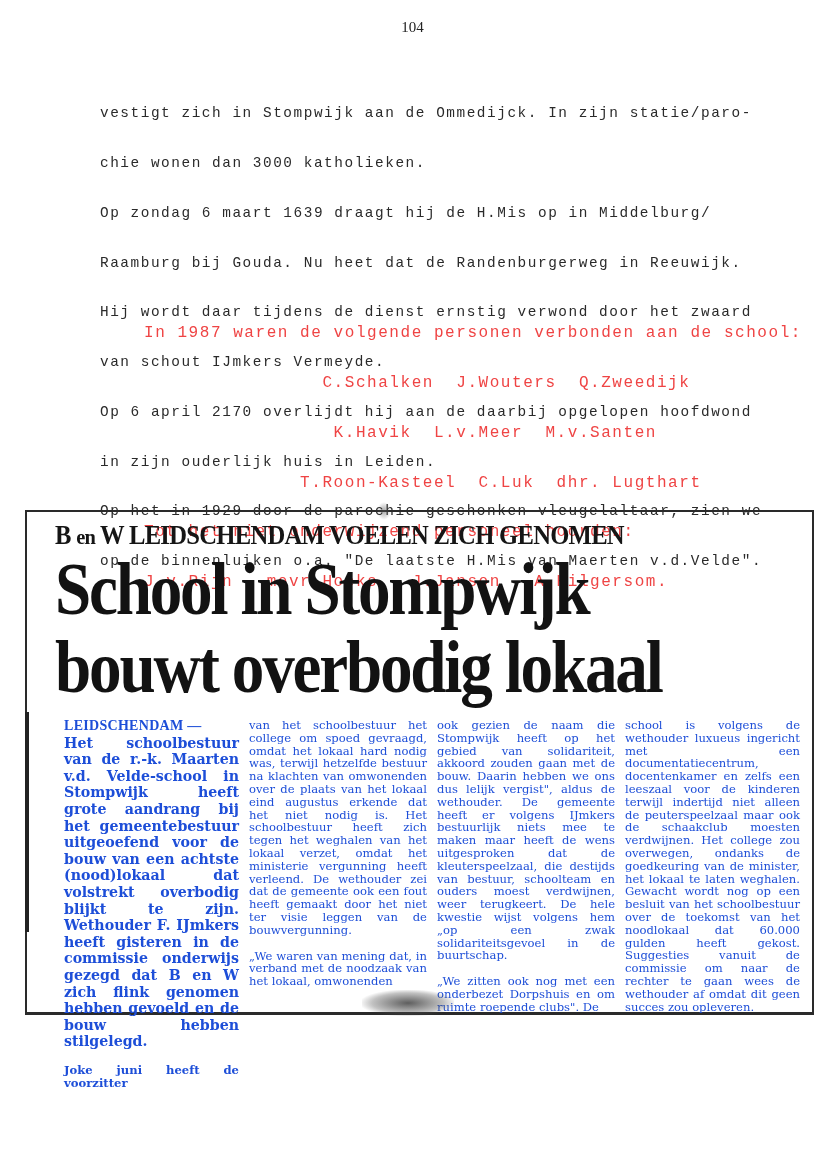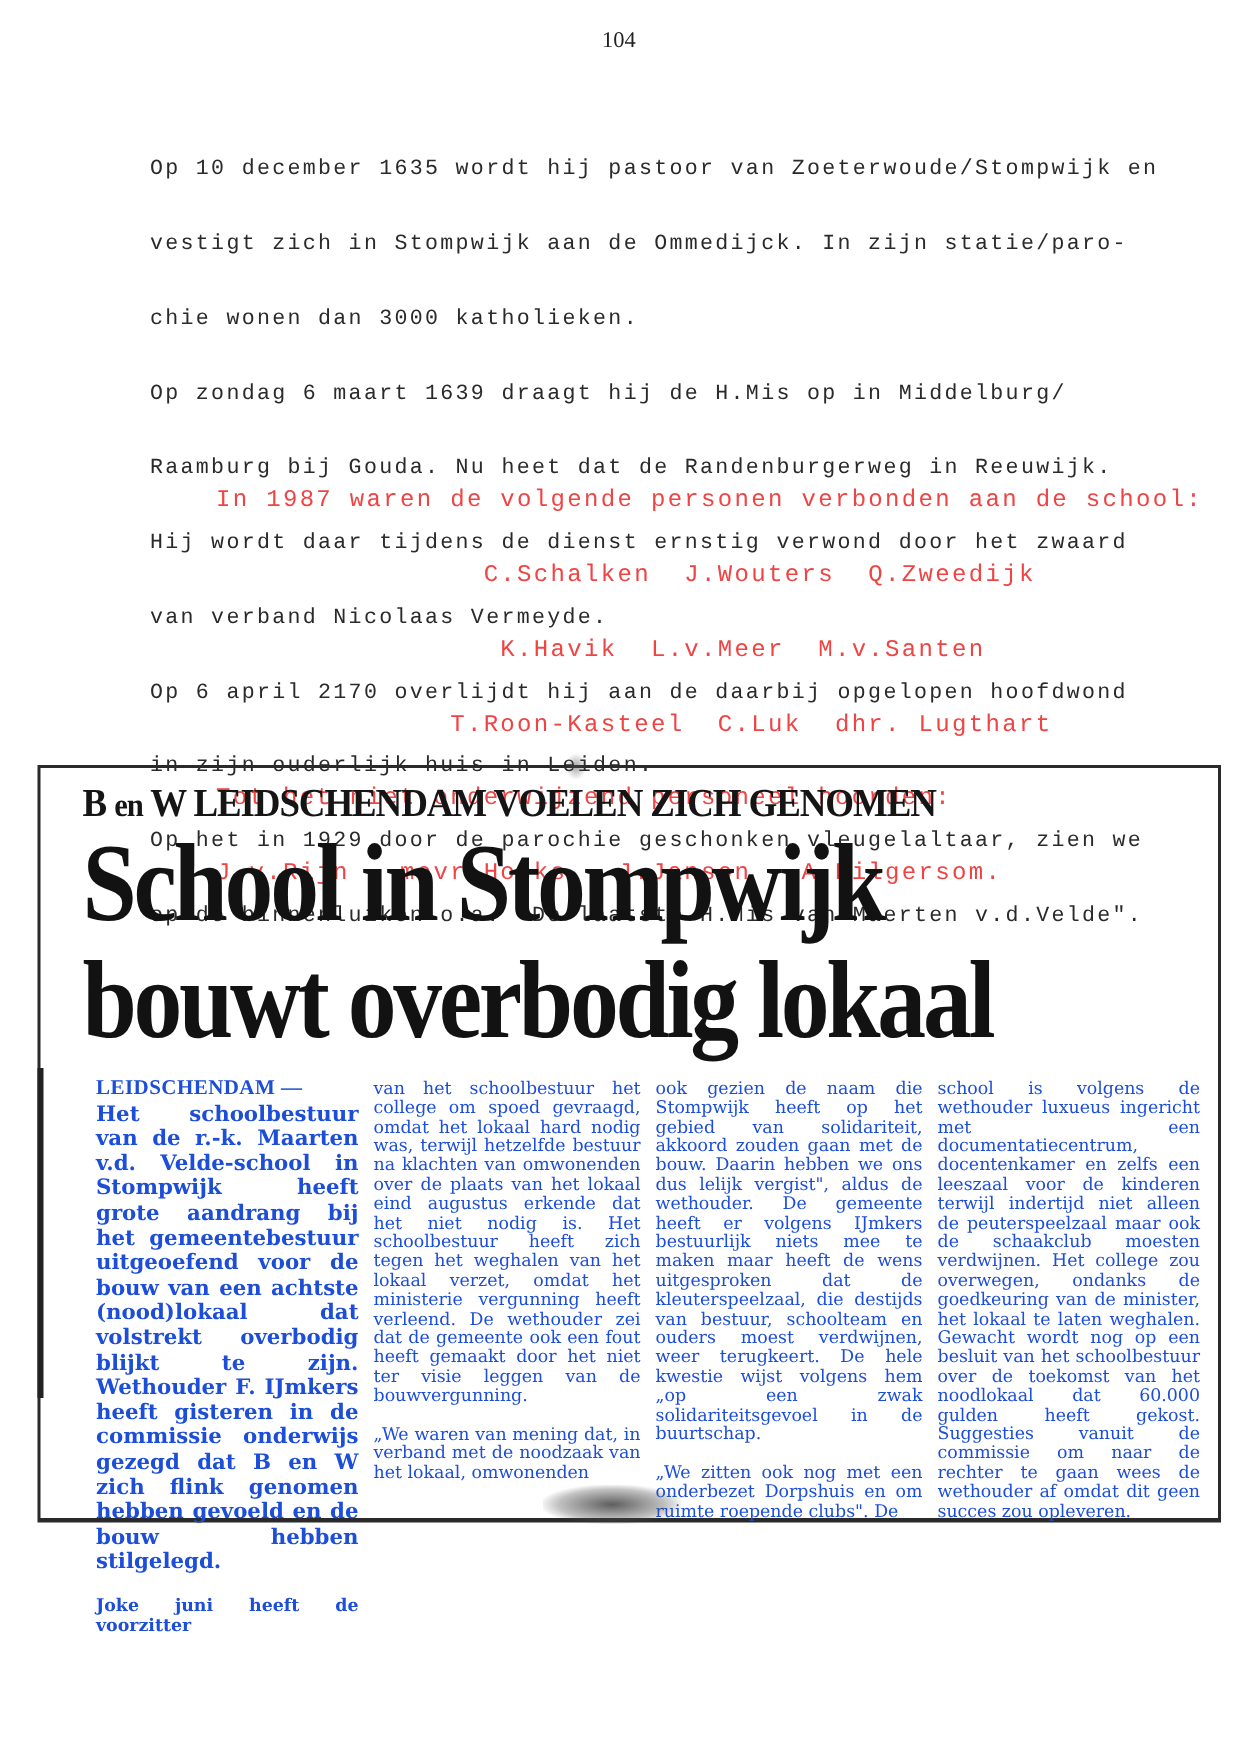--- a/index.html
+++ b/index.html
@@ -56,27 +56,26 @@
     background: radial-gradient(ellipse at center, rgba(40,40,40,0.75) 0%, rgba(80,80,80,0.35) 55%, rgba(255,255,255,0) 75%); }
   .smudge-top { position: absolute; left: 350px; top: -10px; width: 14px; height: 18px;
     background: radial-gradient(ellipse at center, rgba(80,80,80,0.5) 0%, rgba(255,255,255,0) 70%); }
 </style>
 </head>
 <body>
 
 <div class="page-number">104</div>
 
 <div class="typed">
-  <span class="line">Op 10 december 1635 wordt hij pastoor van Zoeterwoude/Stompwijk en</span>
   <span class="line">vestigt zich in Stompwijk aan de Ommedijck. In zijn statie/paro-</span>
   <span class="line">chie wonen dan 3000 katholieken.</span>
   <span class="line">Op zondag 6 maart 1639 draagt hij de H.Mis op in Middelburg/</span>
   <span class="line">Raamburg bij Gouda. Nu heet dat de Randenburgerweg in Reeuwijk.</span>
   <span class="line">Hij wordt daar tijdens de dienst ernstig verwond door het zwaard</span>
-  <span class="line">van verband Nicolaas Vermeyde.</span>
+  <span class="line">van schout IJmkers Vermeyde.</span>
   <span class="line">Op 6 april 2170 overlijdt hij aan de daarbij opgelopen hoofdwond</span>
   <span class="line">in zijn ouderlijk huis in Leiden.</span>
   <span class="line">Op het in 1929 door de parochie geschonken vleugelaltaar, zien we</span>
   <span class="line">op de binnenluiken o.a. "De laatste H.Mis van Maerten v.d.Velde".</span>
 </div>
 
 <div class="staff">
   <span class="line">In 1987 waren de volgende personen verbonden aan de school:</span>
   <span class="names">                C.Schalken  J.Wouters  Q.Zweedijk</span>
   <span class="names">                 K.Havik  L.v.Meer  M.v.Santen</span>

